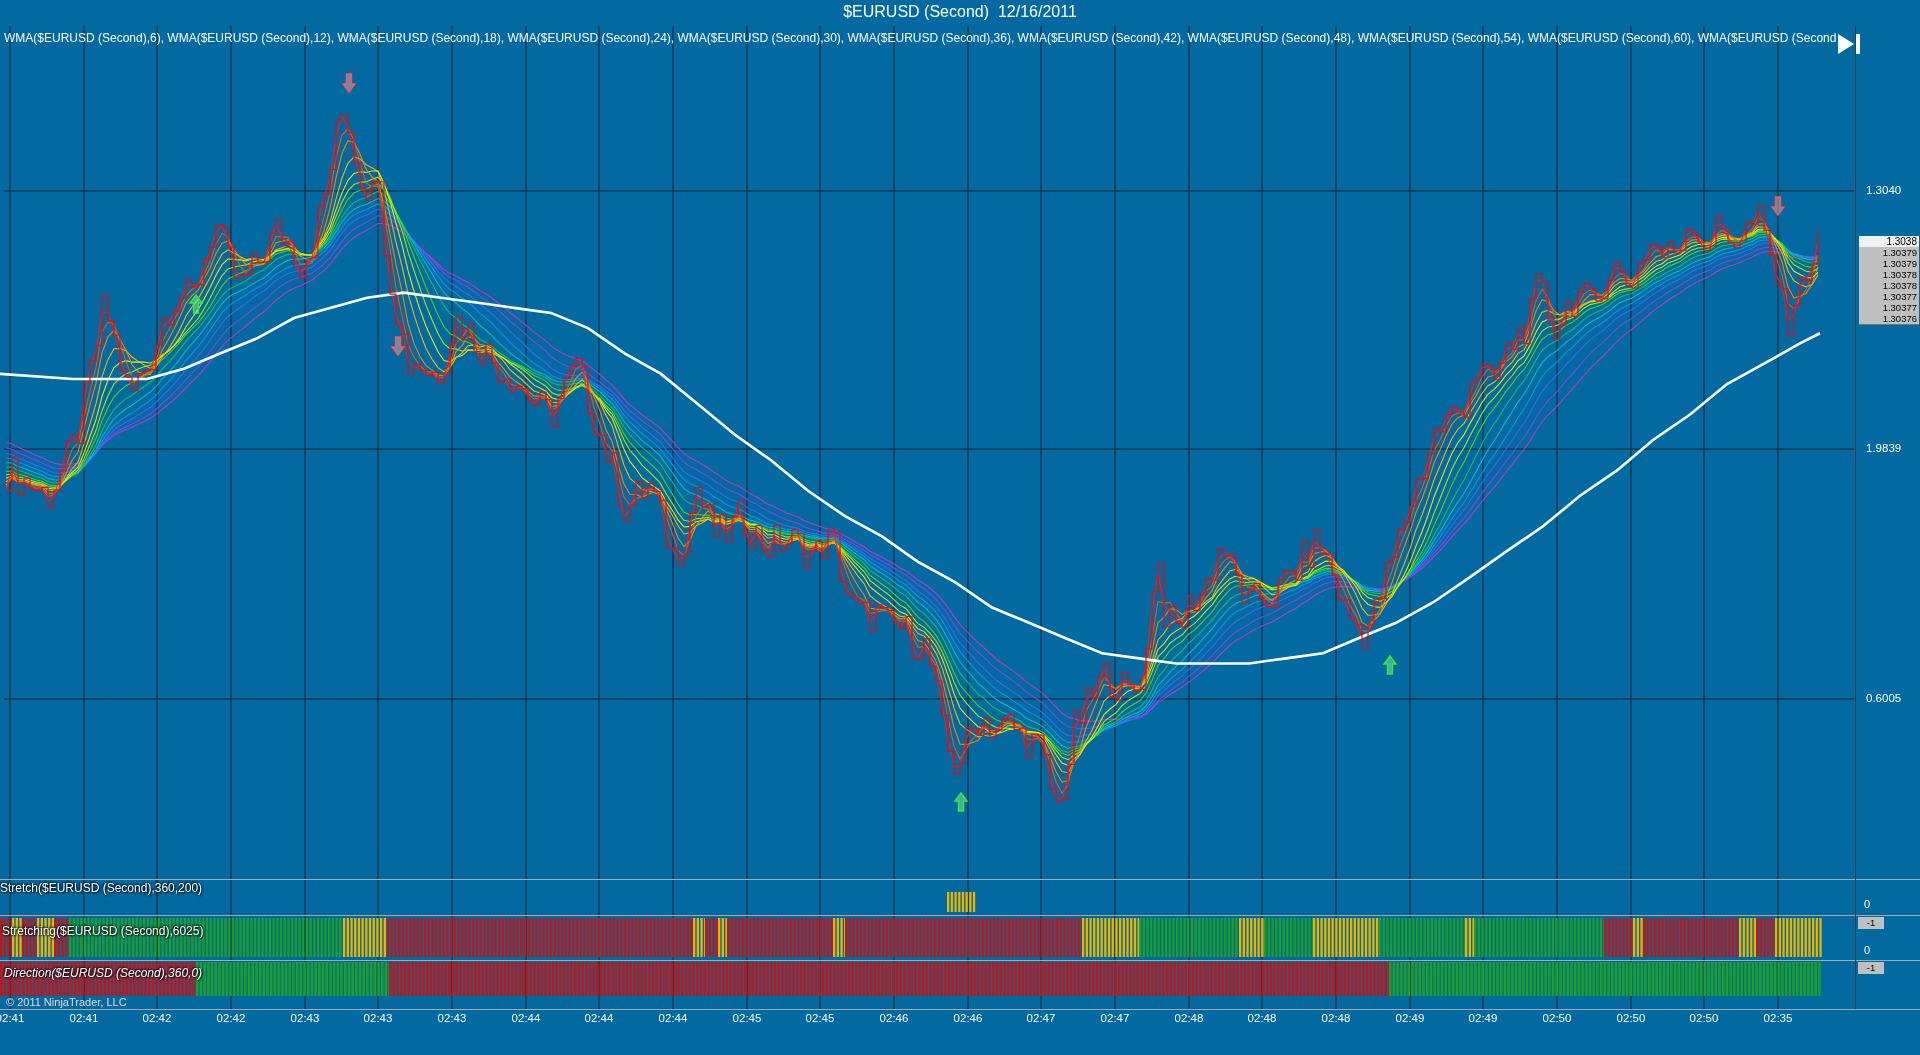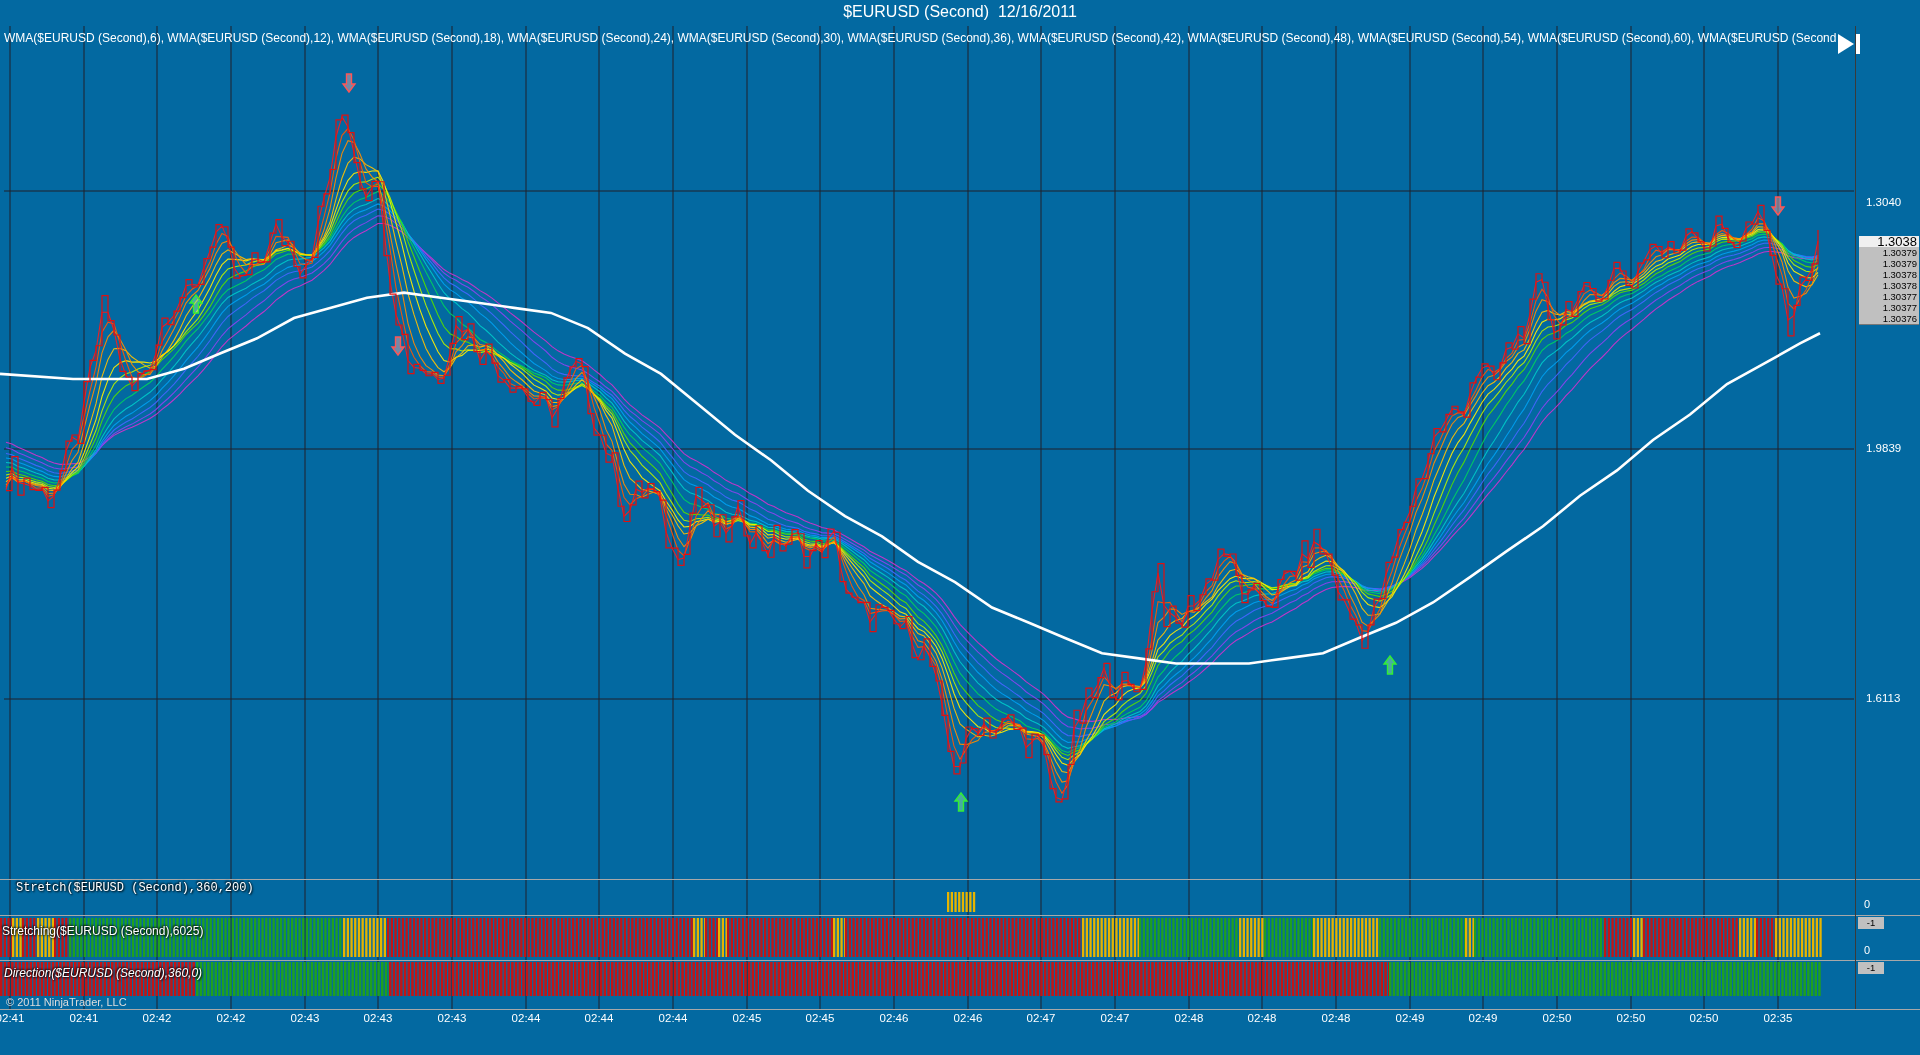--- a/index.html
+++ b/index.html
@@ -4,21 +4,21 @@
 <style>
   html,body{margin:0;padding:0;background:#000;}
   body{font-family:"Liberation Sans",sans-serif;}
   #screen{position:relative;width:1920px;height:1055px;background:#0369a1;overflow:hidden;color:#fff;}
   #main-svg{position:absolute;left:0;top:0;}
   #labels{position:absolute;left:0;top:0;width:1920px;height:1055px;}
   .lbl{position:absolute;color:#fff;white-space:nowrap;}
   #chart-title{left:0;right:0;top:3px;text-align:center;font-size:16px;white-space:pre;}
   #indicator-header{left:4px;top:31px;right:84px;font-size:12px;overflow:hidden;}
   .panel-label{font-size:12px;text-shadow:1px 1px 2px #000,-1px -1px 2px #000;}
-  #stretch-label{left:16px;top:881px;font-family:Liberation Mono, monospace;}
+  #stretch-label{left:0;top:881px;}
   #stretching-label{left:2px;top:924px;}
   #direction-label{left:4px;top:966px;font-style:italic;}
   #copyright{left:6px;top:996px;font-size:11px;color:#ddd;}
   #skip-icon{position:absolute;left:1837px;top:33px;width:26px;height:22px;cursor:pointer;}
 </style>
 </head>
 <body>
 
 <div id="screen">
   <svg id="main-svg" width="1920" height="1055">
@@ -1132,24 +1132,24 @@
       <div class="lbl" style="left: 1115px; top: 1012px; transform: translateX(-50%); font-size: 11.5px;">02:47</div>
       <div class="lbl" style="left: 1189px; top: 1012px; transform: translateX(-50%); font-size: 11.5px;">02:48</div>
       <div class="lbl" style="left: 1262px; top: 1012px; transform: translateX(-50%); font-size: 11.5px;">02:48</div>
       <div class="lbl" style="left: 1336px; top: 1012px; transform: translateX(-50%); font-size: 11.5px;">02:48</div>
       <div class="lbl" style="left: 1410px; top: 1012px; transform: translateX(-50%); font-size: 11.5px;">02:49</div>
       <div class="lbl" style="left: 1483px; top: 1012px; transform: translateX(-50%); font-size: 11.5px;">02:49</div>
       <div class="lbl" style="left: 1557px; top: 1012px; transform: translateX(-50%); font-size: 11.5px;">02:50</div>
       <div class="lbl" style="left: 1631px; top: 1012px; transform: translateX(-50%); font-size: 11.5px;">02:50</div>
       <div class="lbl" style="left: 1704px; top: 1012px; transform: translateX(-50%); font-size: 11.5px;">02:50</div>
       <div class="lbl" style="left: 1778px; top: 1012px; transform: translateX(-50%); font-size: 11.5px;">02:35</div>
-      <div class="lbl" style="left: 1866px; top: 196px; font-size: 11.5px;">1.3040</div>
+      <div class="lbl" style="left: 1866px; top: 184px; font-size: 11.5px;">1.3040</div>
       <div class="lbl" style="left: 1866px; top: 442px; font-size: 11.5px;">1.9839</div>
-      <div class="lbl" style="left: 1866px; top: 692px; font-size: 11.5px;">1.6113</div>
-      <div class="lbl" style="left: 1859px; top: 236px; width: 58px; height: 11px; background: rgb(240, 240, 240); color: rgb(0, 0, 0); font-size: 13px; line-height: 11px; text-align: right; padding-right: 2px; border-bottom: 1px solid rgb(119, 119, 119);">1.3038</div>
+      <div class="lbl" style="left: 1866px; top: 692px; font-size: 11.5px;">0.6005</div>
+      <div class="lbl" style="left: 1859px; top: 236px; width: 58px; height: 11px; background: rgb(240, 240, 240); color: rgb(0, 0, 0); font-size: 10px; line-height: 11px; text-align: right; padding-right: 2px; border-bottom: 1px solid rgb(119, 119, 119);">1.3038</div>
       <div class="lbl" style="left: 1859px; top: 247px; width: 58px; height: 11px; background: rgb(192, 192, 192); color: rgb(0, 0, 0); font-size: 9.5px; line-height: 11px; text-align: right; padding-right: 2px; border-bottom: 1px solid rgb(119, 119, 119);">1.30379</div>
       <div class="lbl" style="left: 1859px; top: 258px; width: 58px; height: 11px; background: rgb(192, 192, 192); color: rgb(0, 0, 0); font-size: 9.5px; line-height: 11px; text-align: right; padding-right: 2px; border-bottom: 1px solid rgb(119, 119, 119);">1.30379</div>
       <div class="lbl" style="left: 1859px; top: 269px; width: 58px; height: 11px; background: rgb(192, 192, 192); color: rgb(0, 0, 0); font-size: 9.5px; line-height: 11px; text-align: right; padding-right: 2px; border-bottom: 1px solid rgb(119, 119, 119);">1.30378</div>
       <div class="lbl" style="left: 1859px; top: 280px; width: 58px; height: 11px; background: rgb(192, 192, 192); color: rgb(0, 0, 0); font-size: 9.5px; line-height: 11px; text-align: right; padding-right: 2px; border-bottom: 1px solid rgb(119, 119, 119);">1.30378</div>
       <div class="lbl" style="left: 1859px; top: 291px; width: 58px; height: 11px; background: rgb(192, 192, 192); color: rgb(0, 0, 0); font-size: 9.5px; line-height: 11px; text-align: right; padding-right: 2px; border-bottom: 1px solid rgb(119, 119, 119);">1.30377</div>
       <div class="lbl" style="left: 1859px; top: 302px; width: 58px; height: 11px; background: rgb(192, 192, 192); color: rgb(0, 0, 0); font-size: 9.5px; line-height: 11px; text-align: right; padding-right: 2px; border-bottom: 1px solid rgb(119, 119, 119);">1.30377</div>
       <div class="lbl" style="left: 1859px; top: 313px; width: 58px; height: 11px; background: rgb(192, 192, 192); color: rgb(0, 0, 0); font-size: 9.5px; line-height: 11px; text-align: right; padding-right: 2px; border-bottom: 1px solid rgb(119, 119, 119);">1.30376</div>
       <div class="lbl" style="left: 1864px; top: 898px; font-size: 11px;">0</div>
       <div class="lbl" style="left: 1858px; top: 917px; width: 26px; height: 12px; background: rgb(192, 192, 192); color: rgb(0, 0, 0); font-size: 9.5px; line-height: 12px; text-align: center;">-1</div>
       <div class="lbl" style="left: 1864px; top: 944px; font-size: 11px;">0</div>

